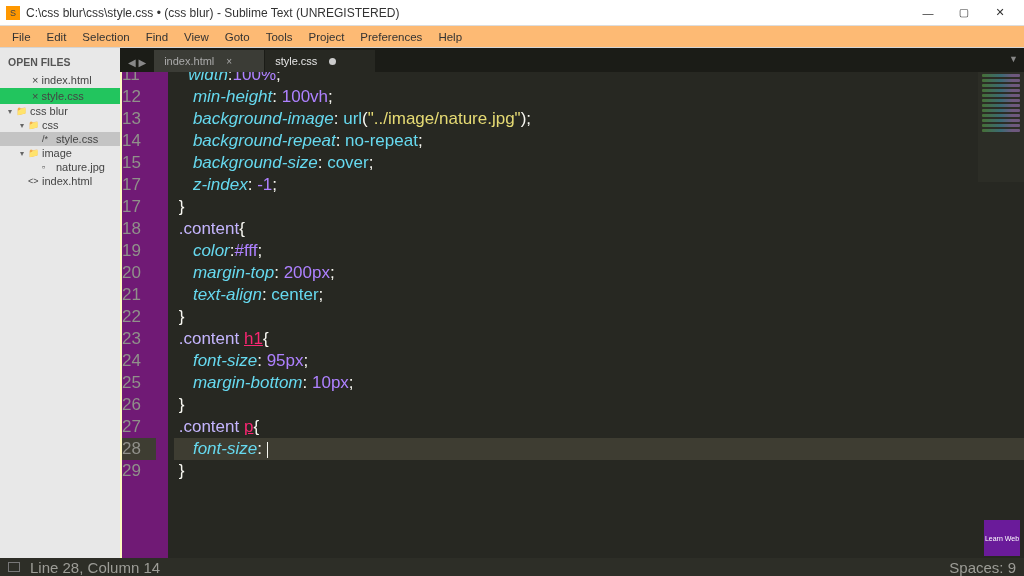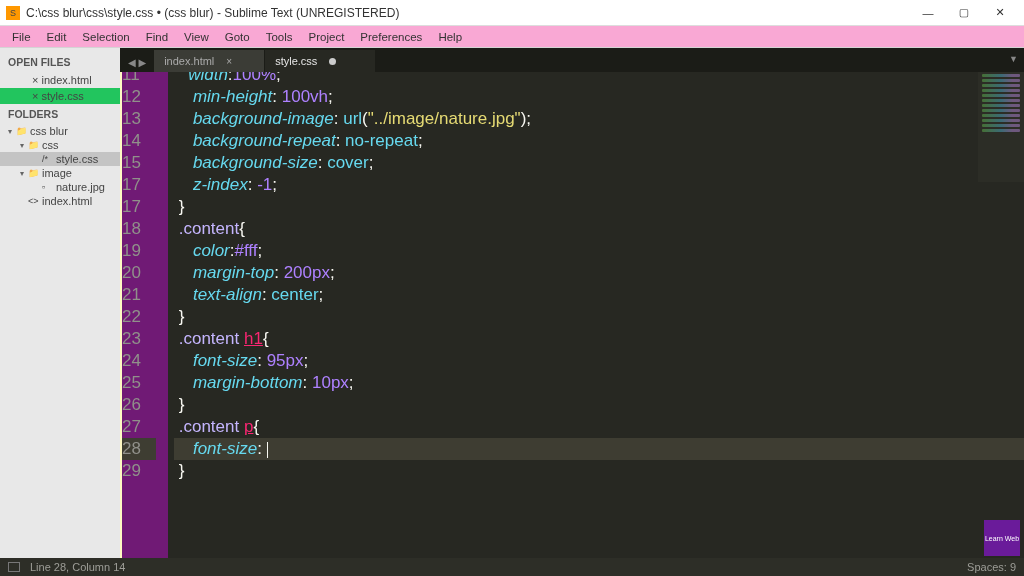--- a/index.html
+++ b/index.html
@@ -5,21 +5,21 @@
 * { margin: 0; padding: 0; box-sizing: border-box; font-family: "Segoe UI", Tahoma, sans-serif; }
 body { width: 1024px; height: 576px; overflow: hidden; background: #272822; position: relative; }
 
 
 .titlebar { height: 26px; background: #fff; display: flex; align-items: center; padding: 0 6px; border-bottom: 1px solid #ddd; }
 .titlebar .appicon { width: 14px; height: 14px; background: #ff9800; margin-right: 6px; display: flex; align-items: center; justify-content: center; font-size: 9px; color: #444; }
 .titlebar .ttext { font-size: 12px; color: #333; flex: 1; }
 .titlebar .winbtn { width: 36px; height: 26px; display: flex; align-items: center; justify-content: center; font-size: 11px; color: #333; }
 
 
-.menubar { height: 22px; background: #f9a8d4; display: flex; align-items: center; padding: 0 4px; border-bottom: 1px solid #d4d4d4; }
+.menubar { height: 22px; background: #fdba74; display: flex; align-items: center; padding: 0 4px; border-bottom: 1px solid #d4d4d4; }
 .menubar span { font-size: 11.5px; color: #333; padding: 2px 8px; }
 
 
 .main { display: flex; height: 510px; }
 
 
 .sidebar { width: 120px; background: #e8e8e8; font-size: 11px; color: #444; padding-top: 4px; overflow: hidden; }
 .sidebar .section-hd { font-weight: bold; font-size: 10.5px; padding: 4px 8px; color: #555; }
 .sidebar .item { padding: 2px 0 2px 32px; white-space: nowrap; }
 .sidebar .item.active { background: #22c55e; }
@@ -54,21 +54,21 @@
 .pun { color: #f8f8f2; }
 .hexc { color: #ae81ff; }
 .fn { color: #66d9ef; }
 .cursor-line { background: #3e3d32; }
 .text-cursor { display:inline-block; width:1px; height:16px; background:#f8f8f2; vertical-align:middle; }
 
 .minimap { position: absolute; right: 0; top: 24px; width: 46px; height: 110px; background: #2d2e27; opacity: 0.9; }
 .minimap .mline { height: 3px; margin: 2px 4px; background: linear-gradient(90deg,#5da844 0%,#49a0b8 50%,#a67ec7 80%); border-radius:1px; opacity:0.6; }
 
 
-.statusbar { height: 18px; background: #2d2e27; color: #9d9d97; font-size: 11px; display: flex; align-items: center; padding: 0 8px; }
+.statusbar { height: 18px; background: #2d2e27; color: #9d9d97; font-size: 15px; display: flex; align-items: center; padding: 0 8px; }
 .statusbar .left { flex: 1; display: flex; gap: 10px; align-items: center; }
 .statusbar .sicon { width: 12px; height: 10px; border: 1px solid #777; display: inline-block; }
 
 .brand { position: absolute; right: 4px; bottom: 20px; width: 36px; height: 36px; background: #6a1b9a; color: #fff; font-size: 7px; display: flex; align-items: center; justify-content: center; text-align: center; }
 </style>
 </head>
 <body>
 
 <div class="titlebar">
   <div class="appicon">S</div>
@@ -91,21 +91,20 @@
     <span>Help</span>
   </div>
 
 <div class="main">
   <div class="sidebar">
     <div class="section-hd">OPEN FILES</div>
     <div id="openfiles">
         <div class="item">× index.html</div>
         <div class="item active">× style.css</div>
       </div>
-    <div class="section-hd">FOLDERS</div>
     <div class="tree" id="tree">
         <div class="row lv0">
           <span class="arrow">▾</span>
           <span class="ficon">📁</span>
           <span>css blur</span>
         </div>
         <div class="row lv1">
           <span class="arrow">▾</span>
           <span class="ficon">📁</span>
           <span>css</span>

